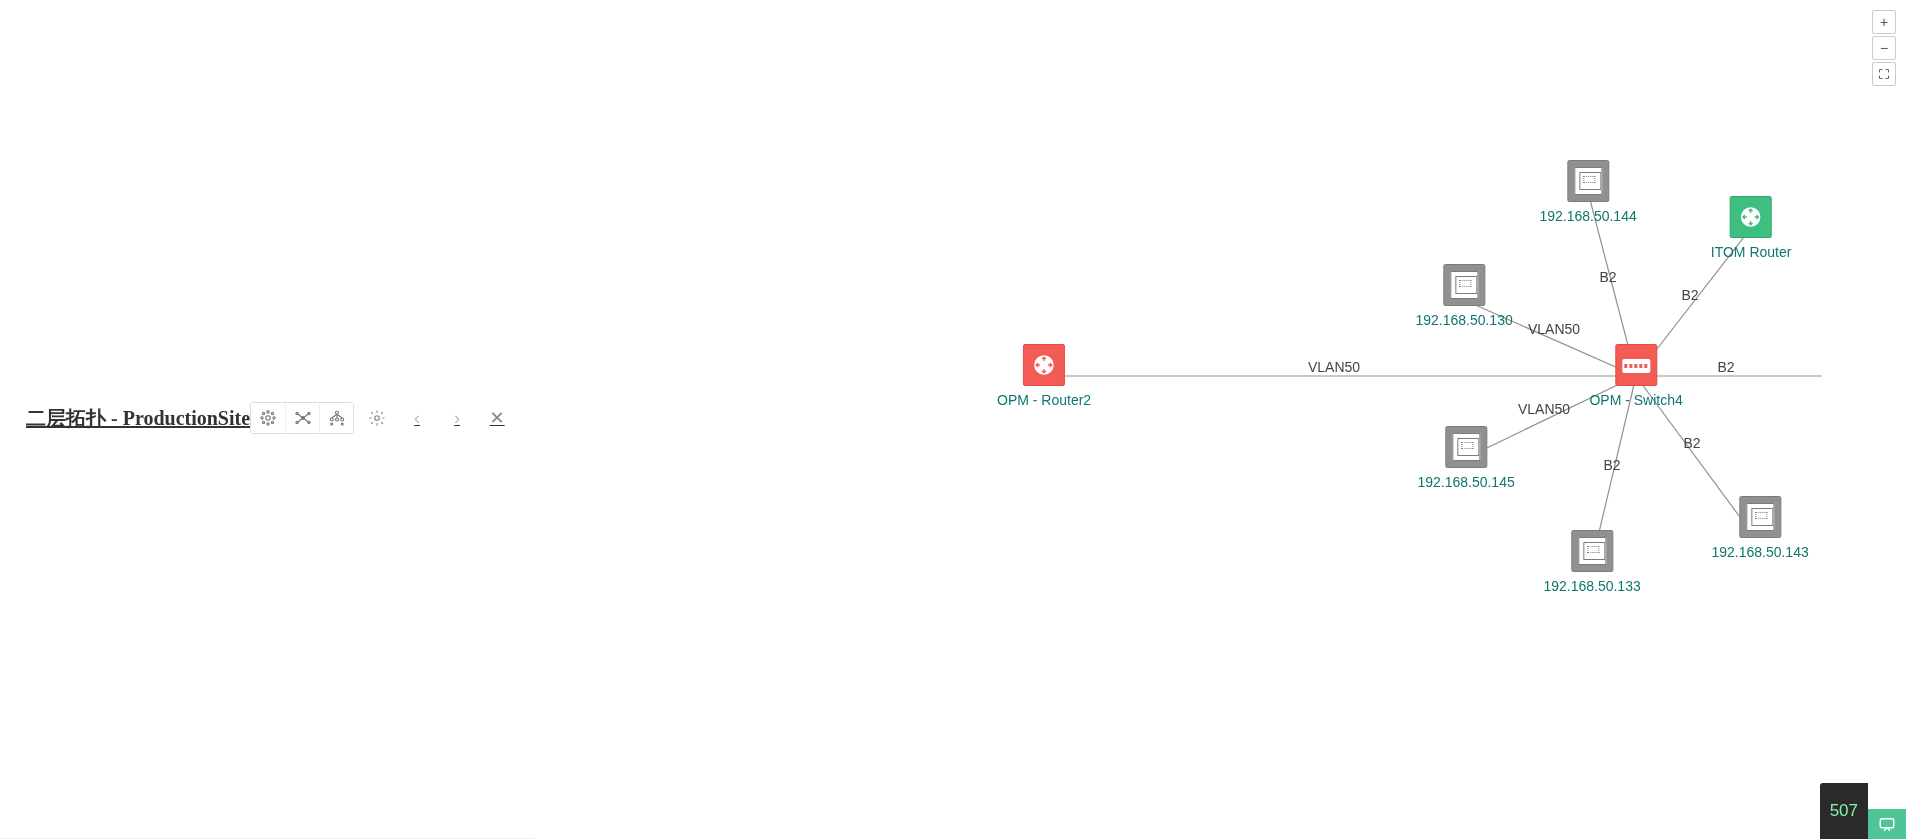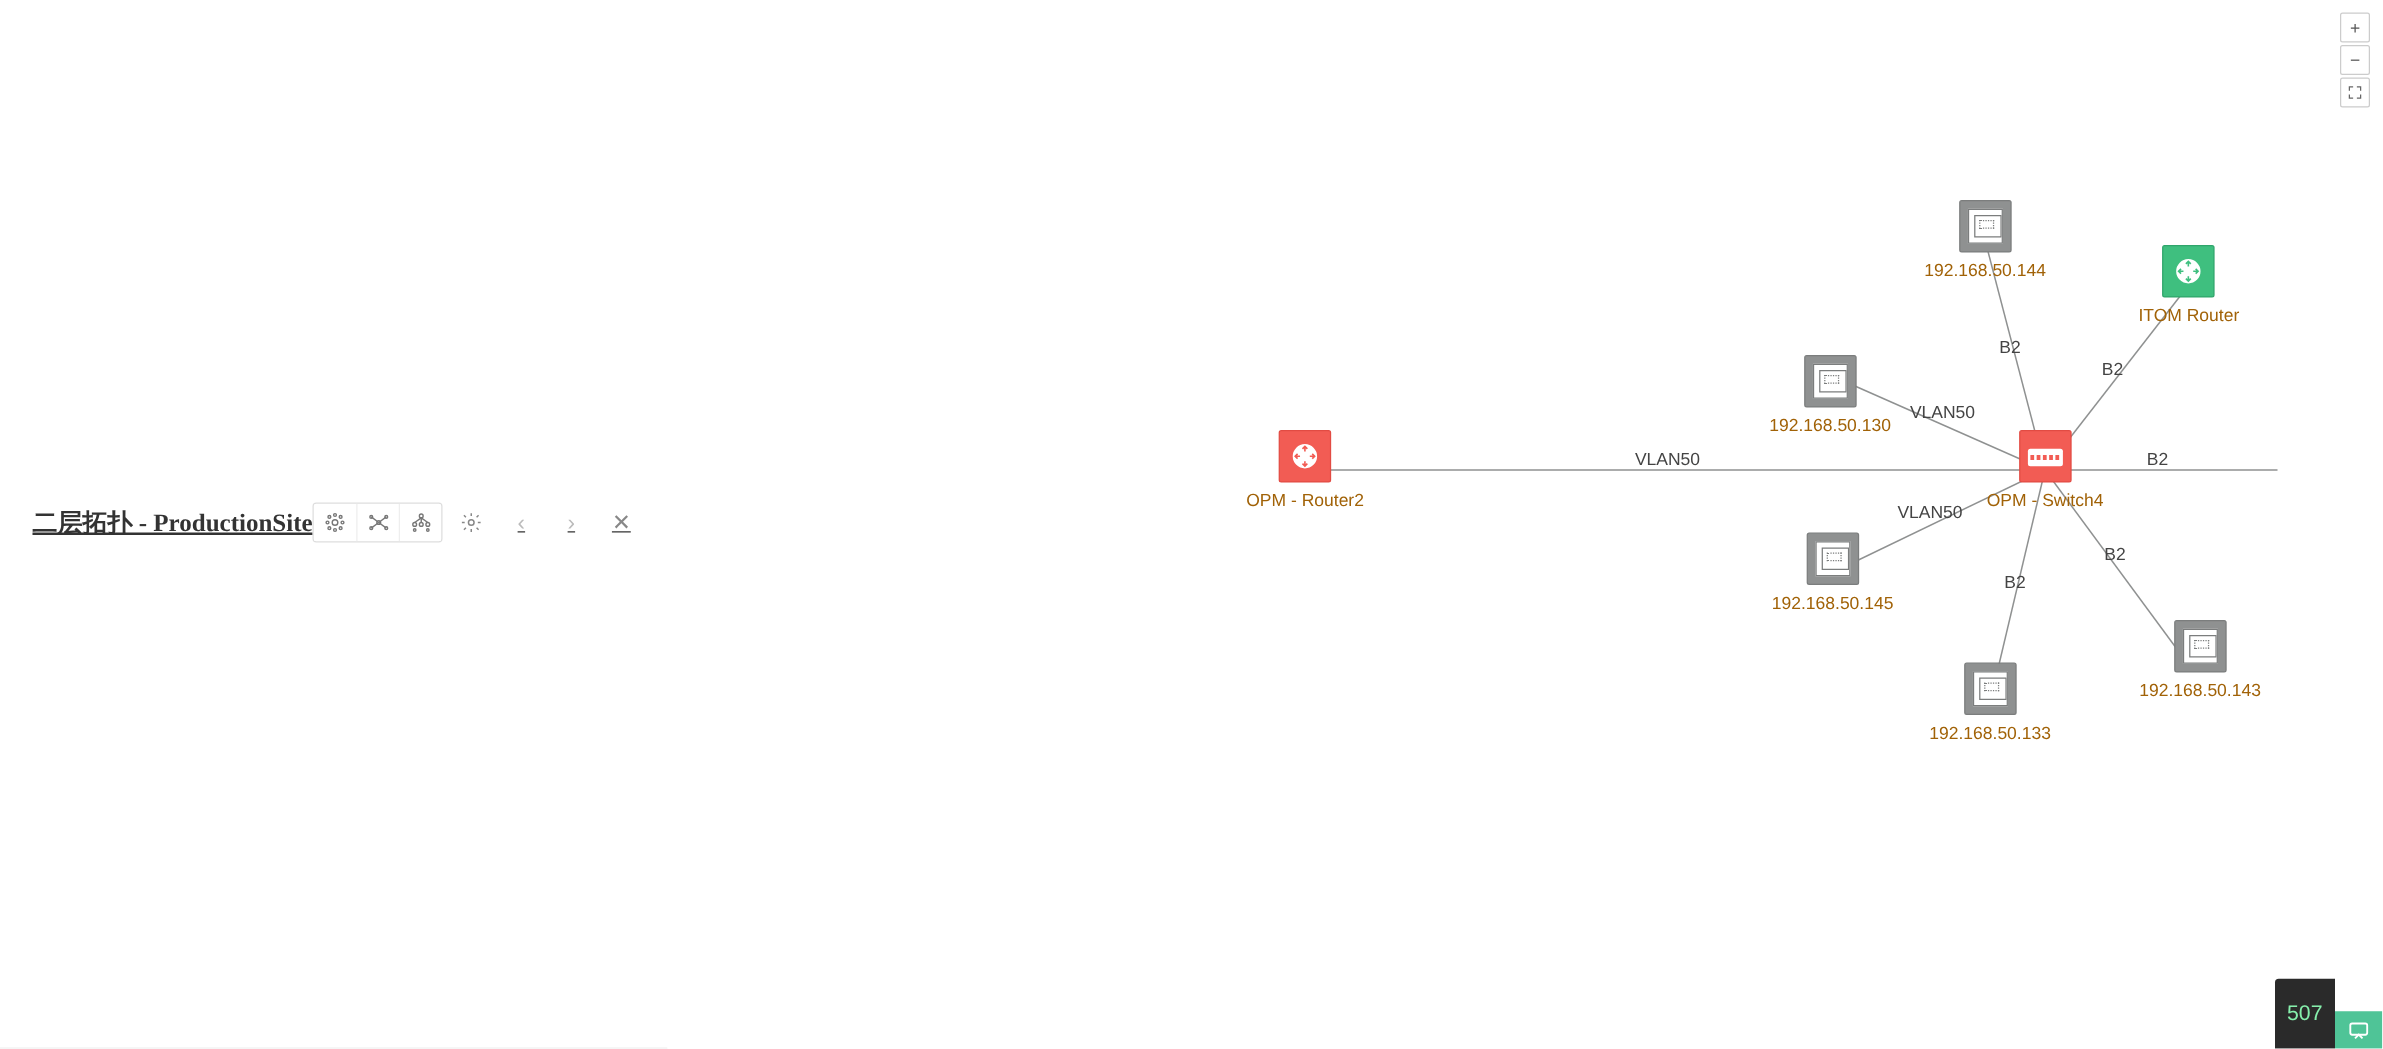--- a/index.html
+++ b/index.html
@@ -29,21 +29,21 @@
   
   .canvas-wrap { flex:1; position: relative; overflow:hidden; background:#fff; }
   .canvas { position:absolute; inset:0; }
   .zoom-ctrls { position:absolute; top:10px; right:10px; display:flex; flex-direction:column; gap:2px; }
   .zoom-btn { width:24px; height:24px; background:#fff; border:1px solid #ccc; border-radius:2px; font-size:14px; color:#555; display:flex; align-items:center; justify-content:center; cursor:pointer;}
   .zoom-btn.fs svg { width:12px; height:12px; }
 
   
   .node { position:absolute; transform: translate(-50%, -50%); text-align:center; cursor:pointer; }
   .node .icon-box { width:42px; height:42px; margin:0 auto 6px; border-radius:2px; display:flex; align-items:center; justify-content:center; position:relative;}
-  .node .label { font-size:14px; color:#a16207; white-space:nowrap; }
+  .node .label { font-size:14px; color:#0f766e; white-space:nowrap; }
   .icon-router { background:#f25c54; border:1px solid #e24b43;}
   .icon-router-g { background:#3fbf7f; border:1px solid #2fa56b;}
   .icon-switch { background:#f25c54; border:1px solid #e24b43;}
   .icon-host { background:#8f9191; border:1px solid #7b7d7d;}
   .icon-fw { background:#3fbf7f; border:1px solid #2fa56b;}
 
   
   .router-svg { width:26px; height:26px; }
   .host-inner { position:absolute; inset:6px; background:#fff; border:1px solid #7b7d7d; }
   .host-inner::before { content:""; position:absolute; left:4px; top:4px; width:20px; height:16px; background:#fff; border:1px solid #7b7d7d;}
@@ -170,21 +170,21 @@
               <div class="switch-inner">
                 <span></span>
                 <span></span>
                 <span></span>
                 <span></span>
                 <span></span>
               </div>
             </div>
             <div class="label">OPM - Switch4</div>
           </div>
-          <div class="node" style="left: 930px; top: 316px;">
+          <div class="node" style="left: 930px; top: 296px;">
             <div class="icon-box icon-host">
               <div class="host-inner"></div>
             </div>
             <div class="label">192.168.50.130</div>
           </div>
           <div class="node" style="left: 1054px; top: 192px;">
             <div class="icon-box icon-host">
               <div class="host-inner"></div>
             </div>
             <div class="label">192.168.50.144</div>

